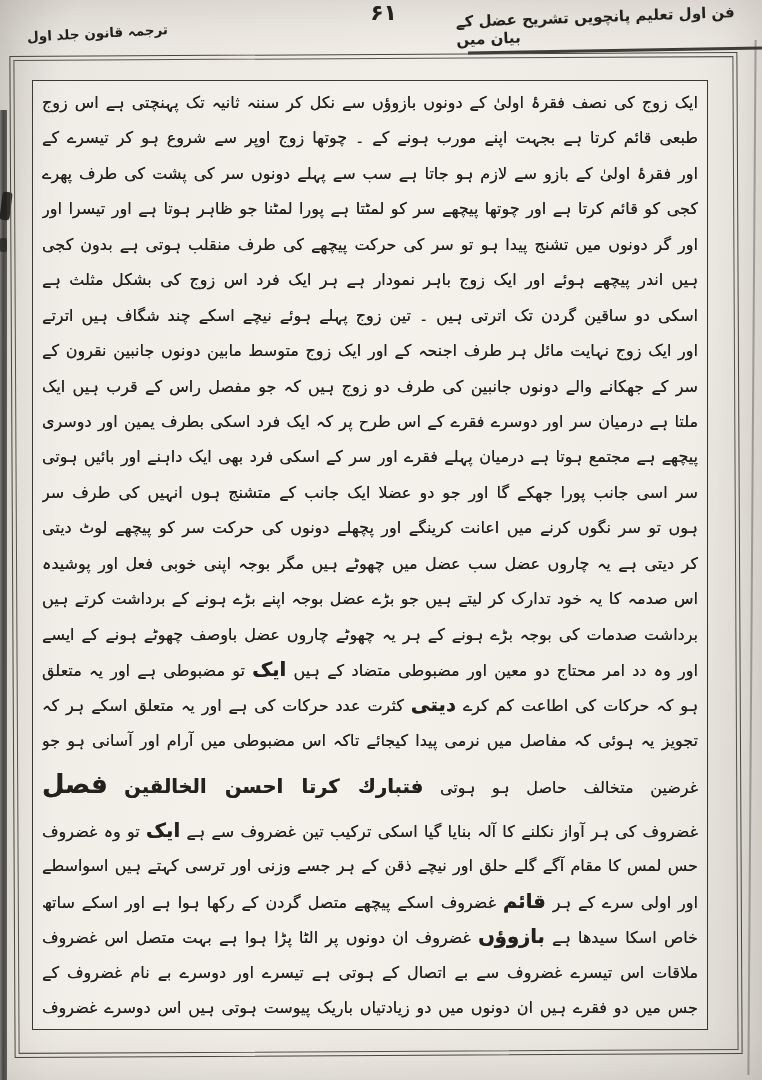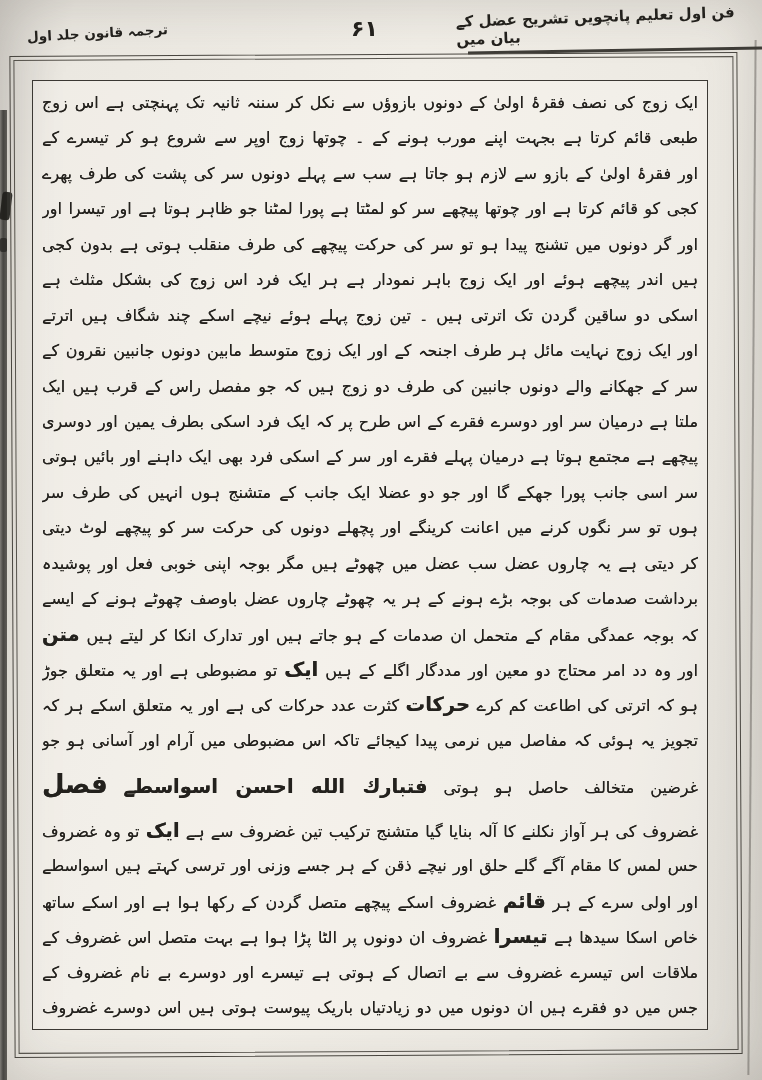--- a/index.html
+++ b/index.html
@@ -27,22 +27,22 @@
     position:absolute;left:751px;top:40px;width:2px;height:1035px;
     background:#6b6862;opacity:.55;transform:rotate(.4deg);
   }
   
   .hdr-right{
     position:absolute;top:8px;right:26px;width:280px;
     font-size:15px;font-weight:600;text-align:left;direction:rtl;
     transform:rotate(-2deg);letter-spacing:0;
   }
   .pagenum{
-    position:absolute;top:16px;left:351px;width:46px;
-    font-size:22px;font-weight:700;text-align:left;
+    position:absolute;top:0;left:351px;width:46px;
+    font-size:22px;font-weight:700;text-align:right;
   }
   .hdr-left{
     position:absolute;top:25px;left:18px;width:150px;
     font-size:13.5px;font-weight:600;direction:rtl;text-align:right;
     transform:rotate(-3deg);
   }
   .hdr-underline{
     position:absolute;top:49px;left:468px;width:294px;height:3px;
     background:#3e3c37;transform:rotate(-1deg);
   }
@@ -107,28 +107,28 @@
         <div class="bodyline"><span>اور گر دونوں میں تشنج پیدا ہو تو سر کی حرکت پیچھے کی طرف منقلب ہوتی ہے بدون کجی اور میل کے ۔ سر اور گردن کے پلٹنے والے عضل تین زوج</span></div>
         <div class="bodyline"><span>ہیں اندر پیچھے ہوئے اور ایک زوج باہر نمودار ہے ہر ایک فرد اس زوج کی بشکل مثلث ہے جسکا قاعدہ استخوان پشت سر ہی</span></div>
         <div class="bodyline"><span>اسکی دو ساقین گردن تک اترتی ہیں ۔ تین زوج پہلے ہوئے نیچے اسکے چند شگاف ہیں اترتے ہیں دونوں جانبین میں نقرون کے</span></div>
         <div class="bodyline"><span>اور ایک زوج نہایت مائل ہر طرف اجنحہ کے اور ایک زوج متوسط مابین دونوں جانبین نقرون کے اور اطراف اجنحہ کے جو</span></div>
         <div class="bodyline"><span>سر کے جھکانے والے دونوں جانبین کی طرف دو زوج ہیں کہ جو مفصل راس کے قرب ہیں ایک زوج انہیں کا اسکی جگہ آگے ہے وہی زوج</span></div>
         <div class="bodyline"><span>ملتا ہے درمیان سر اور دوسرے فقرے کے اس طرح پر کہ ایک فرد اسکی بطرف یمین اور دوسری بطرف یسار ہوتی ہے اور دوسرے زوج کا مقام</span></div>
         <div class="bodyline"><span>پیچھے ہے مجتمع ہوتا ہے درمیان پہلے فقرے اور سر کے اسکی فرد بھی ایک داہنے اور بائیں ہوتی ہے ان چاروں میں سے جب عضل میں تشنج ہو</span></div>
         <div class="bodyline"><span>سر اسی جانب پورا جھکے گا اور جو دو عضلا ایک جانب کے متشنج ہوں انہیں کی طرف سر جھکے گا بے توریب کے اگر اگلے دونوں عضل متحرک</span></div>
         <div class="bodyline"><span>ہوں تو سر نگوں کرنے میں اعانت کرینگے اور پچھلے دونوں کی حرکت سر کو پیچھے لوٹ دیتی ہے اور چاروں کی حرکت ملکر سر کو سیدھا برابر</span></div>
         <div class="bodyline"><span>کر دیتی ہے یہ چاروں عضل سب عضل میں چھوٹے ہیں مگر بوجہ اپنی خوبی فعل اور پوشیدہ اور محفوظ ہونے کے تحت عضل دوسرے کے</span></div>
+        <div class="bodyline"><span>اس صدمہ کا یہ خود تدارک کر لیتے ہیں جو بڑے عضل بوجہ اپنے بڑے ہونے کے برداشت کرتے ہیں </span></div>
         <div class="bodyline"><span>برداشت صدمات کی بوجہ بڑے ہونے کے ہر یہ چھوٹے چاروں عضل باوصف چھوٹے ہونے کے ایسے اچھے اور محفوظ مقام پر واقع ہیں</span></div>
-        <div class="bodyline"><span>کہ بوجہ عمدگی مقام کے متحمل ان صدمات کے ہو جاتے ہیں اور تدارک انکا کر لیتے ہیں </span><span class="bold">متن</span></div>
-        <div class="bodyline"><span>اور وہ دد امر محتاج دو معین اور مددگار اگلے کے ہیں </span><span class="bold">ایک</span><span> تو مضبوطی ہے اور یہ متعلق جوڑ کی مضبوطی سے ہر ایسا مضبوط</span></div>
-        <div class="bodyline"><span>ہو کہ اترتی کی اطاعت کم کرے </span><span class="bold">حرکات</span><span> کثرت عدد حرکات کی ہے اور یہ متعلق اسکے ہر کہ مفاصل نرم ہوں اور نہیں سستی ہو لہٰذا</span></div>
+        <div class="bodyline"><span>اور وہ دد امر محتاج دو معین اور مضبوطی متضاد کے ہیں </span><span class="bold">ایک</span><span> تو مضبوطی ہے اور یہ متعلق جوڑ کی مضبوطی سے ہر ایسا مضبوط</span></div>
+        <div class="bodyline"><span>ہو کہ حرکات کی اطاعت کم کرے </span><span class="bold">دیتی</span><span> کثرت عدد حرکات کی ہے اور یہ متعلق اسکے ہر کہ مفاصل نرم ہوں اور نہیں سستی ہو لہٰذا</span></div>
         <div class="bodyline"><span>تجویز یہ ہوئی کہ مفاصل میں نرمی پیدا کیجائے تاکہ اس مضبوطی میں آرام اور آسانی ہو جو بہ جہت زیادہ لیٹنے عضلات کے حاصل ہوتی ہر دو زون</span></div>
-        <div class="bodyline headline"><span>غرضین متخالف حاصل ہو ہوتی </span><span class="bold">فتبارك الله احسن اسواسطے</span><span> </span><span class="heading">فصل گیارہویں تشریح میں عضل حنجرہ کے</span></div>
-        <div class="bodyline"><span>غضروف کی ہر آواز نکلنے کا آلہ بنایا گیا متشنج ترکیب تین غضروف سے ہے </span><span class="bold">ایک</span><span> تو وہ غضروف ہے کہ اس تک حس ہو پہنچی ہے اور جس</span></div>
+        <div class="bodyline headline"><span>غرضین متخالف حاصل ہو ہوتی </span><span class="bold">فتبارك کرتا احسن الخالقين</span><span> </span><span class="heading">فصل گیارہویں تشریح میں عضل حنجرہ کے</span></div>
+        <div class="bodyline"><span>غضروف کی ہر آواز نکلنے کا آلہ بنایا گیا اسکی ترکیب تین غضروف سے ہے </span><span class="bold">ایک</span><span> تو وہ غضروف ہے کہ اس تک حس ہو پہنچی ہے اور جس</span></div>
         <div class="bodyline"><span>حس لمس کا مقام آگے گلے حلق اور نیچے ذقن کے ہر جسے وزنی اور ترسی کہتے ہیں اسواسطے کہ اندر اسکے گہرا اور وہ یہ محدب مثل سپر کے</span></div>
         <div class="bodyline"><span>اور اولی سرے کے ہر </span><span class="bold">قائم</span><span> غضروف اسکے پیچھے متصل گردن کے رکھا ہوا ہے اور اسکے ساتھ بندھا ہوا ہے اسکی پہچان یہی ہے کہ کوئی نام</span></div>
-        <div class="bodyline"><span>خاص اسکا سیدھا ہے </span><span class="bold">تیسرا</span><span> غضروف ان دونوں پر الٹا پڑا ہوا ہے بہت متصل اس غضروف کے ہر جسکا کچھ نام نہیں ہے ۔ اور وزنی کی</span></div>
+        <div class="bodyline"><span>خاص اسکا سیدھا ہے </span><span class="bold">بازوؤں</span><span> غضروف ان دونوں پر الٹا پڑا ہوا ہے بہت متصل اس غضروف کے ہر جسکا کچھ نام نہیں ہے ۔ اور وزنی کی</span></div>
         <div class="bodyline"><span>ملاقات اس تیسرے غضروف سے بے اتصال کے ہوتی ہے تیسرے اور دوسرے بے نام غضروف کے درمیان میں ایک جوڑ ہے دہرا</span></div>
         <div class="bodyline"><span>جس میں دو فقرے ہیں ان دونوں میں دو زیادتیاں باریک پیوست ہوتی ہیں اس دوسرے غضروف کی جانب سے جسکا</span></div>
       </div>
   </div>
 
 </div>
 
 </body></html>

